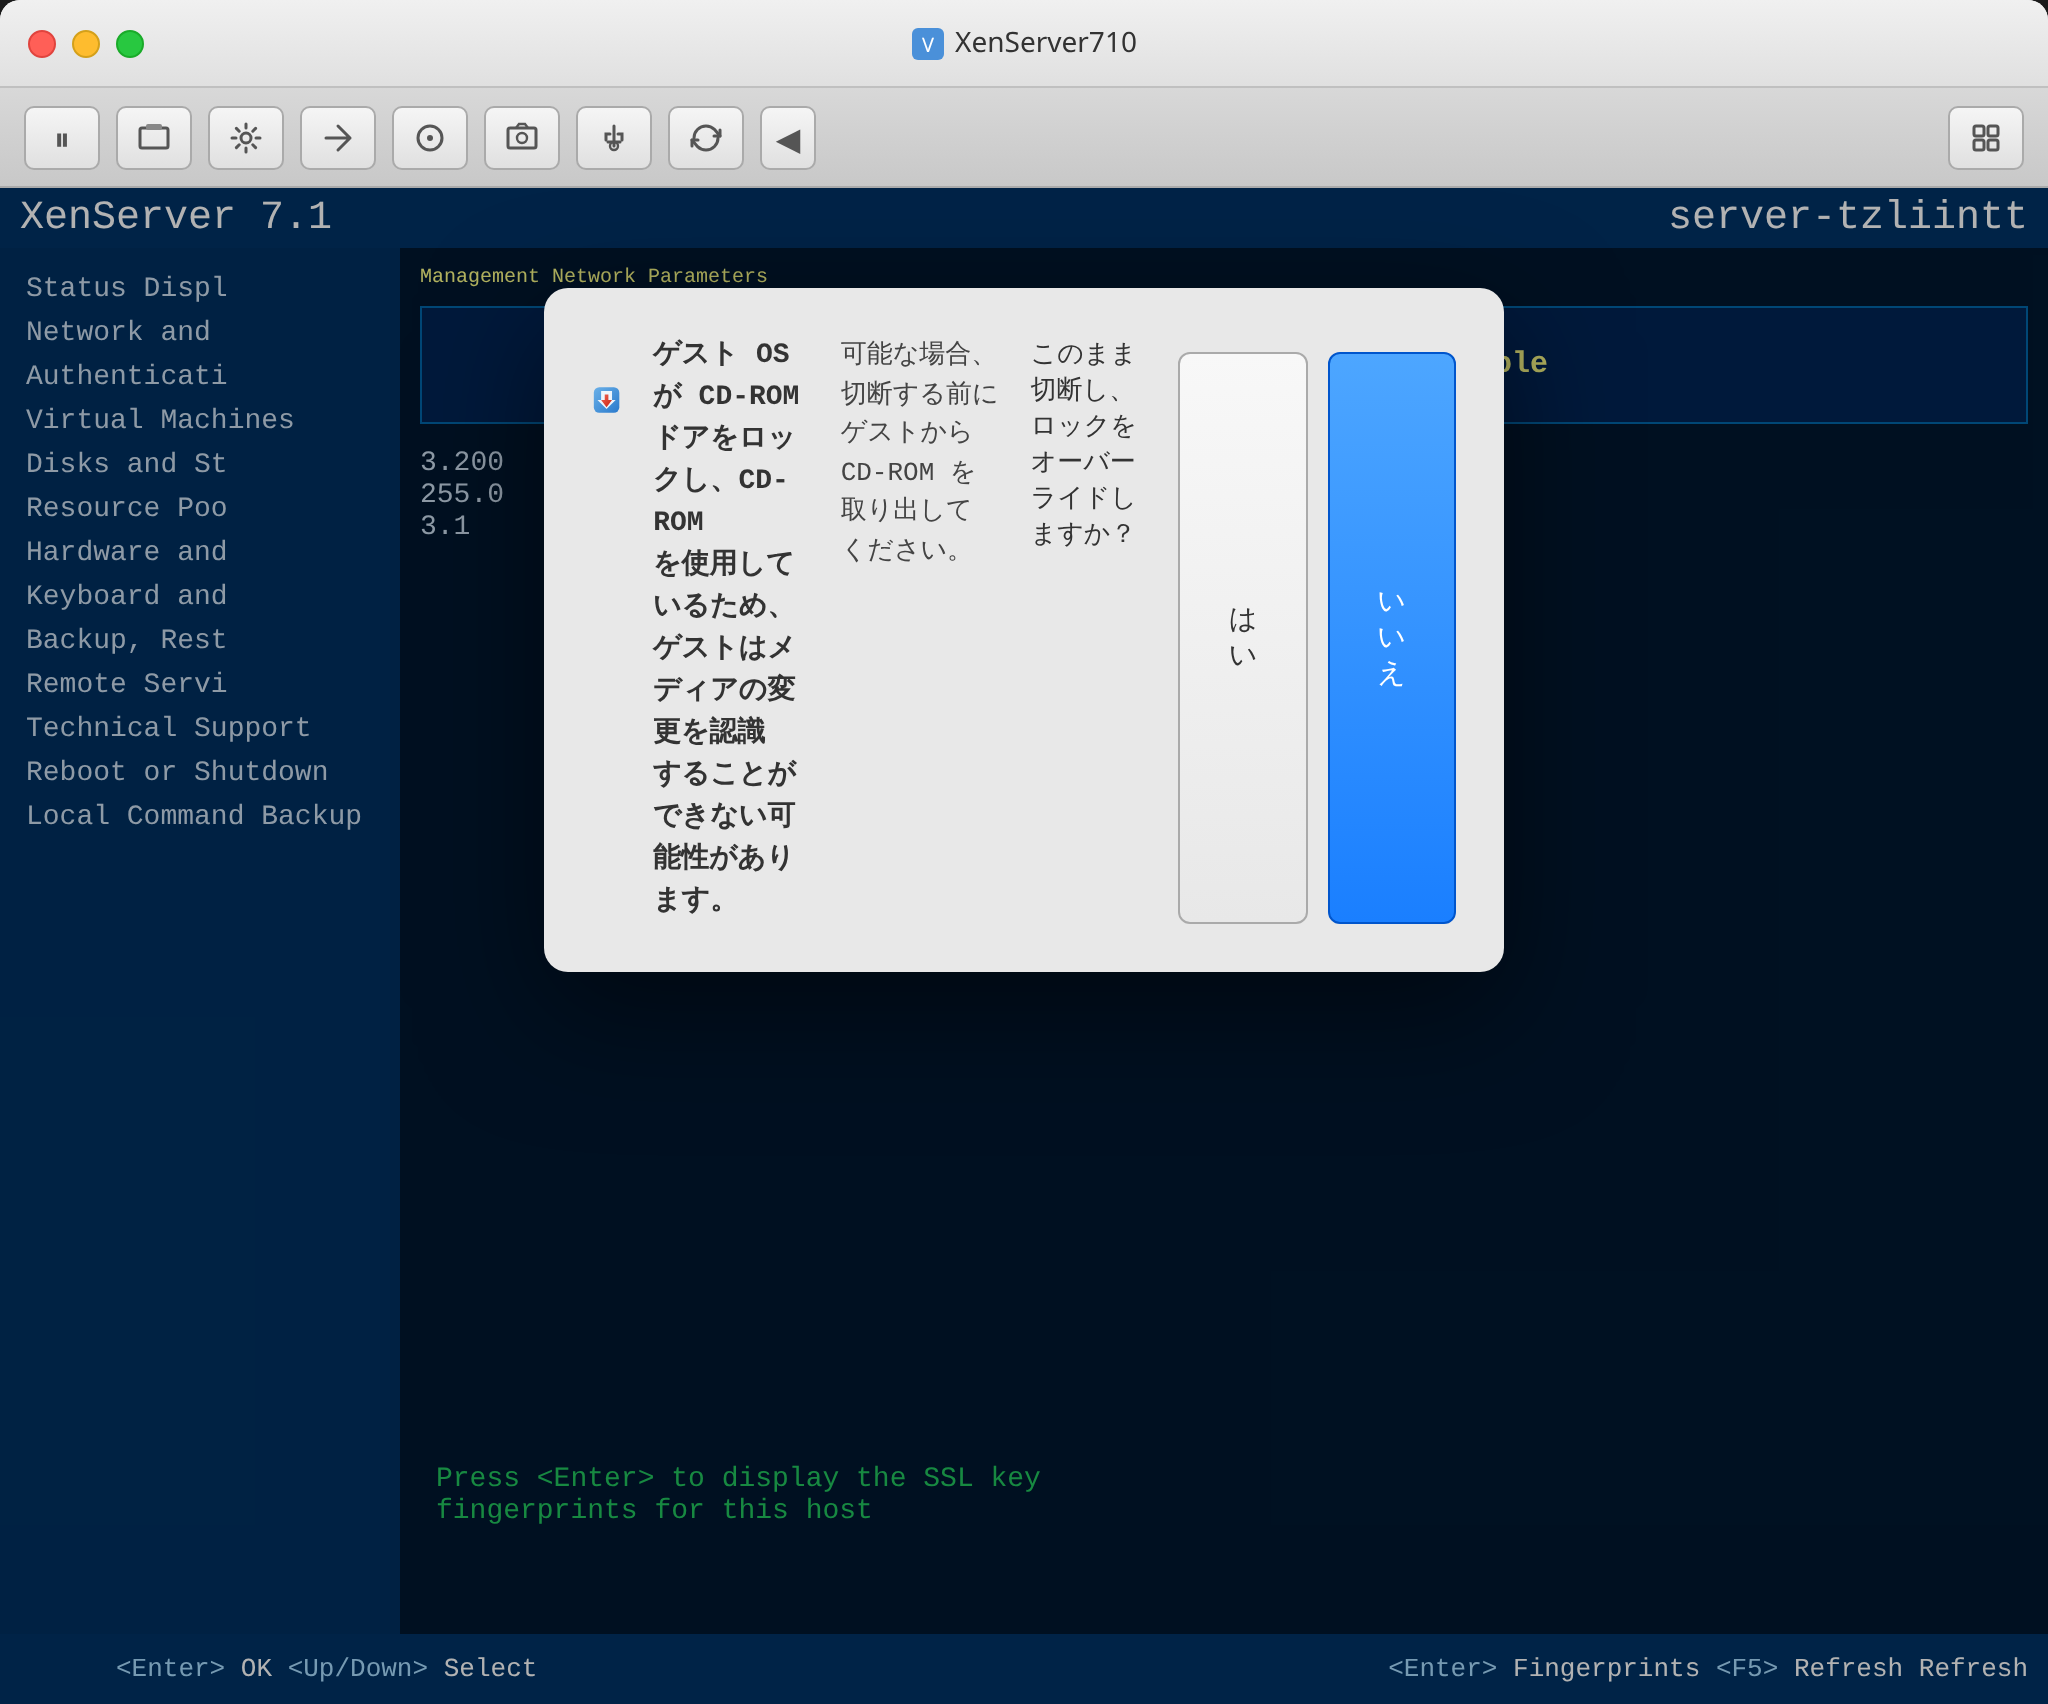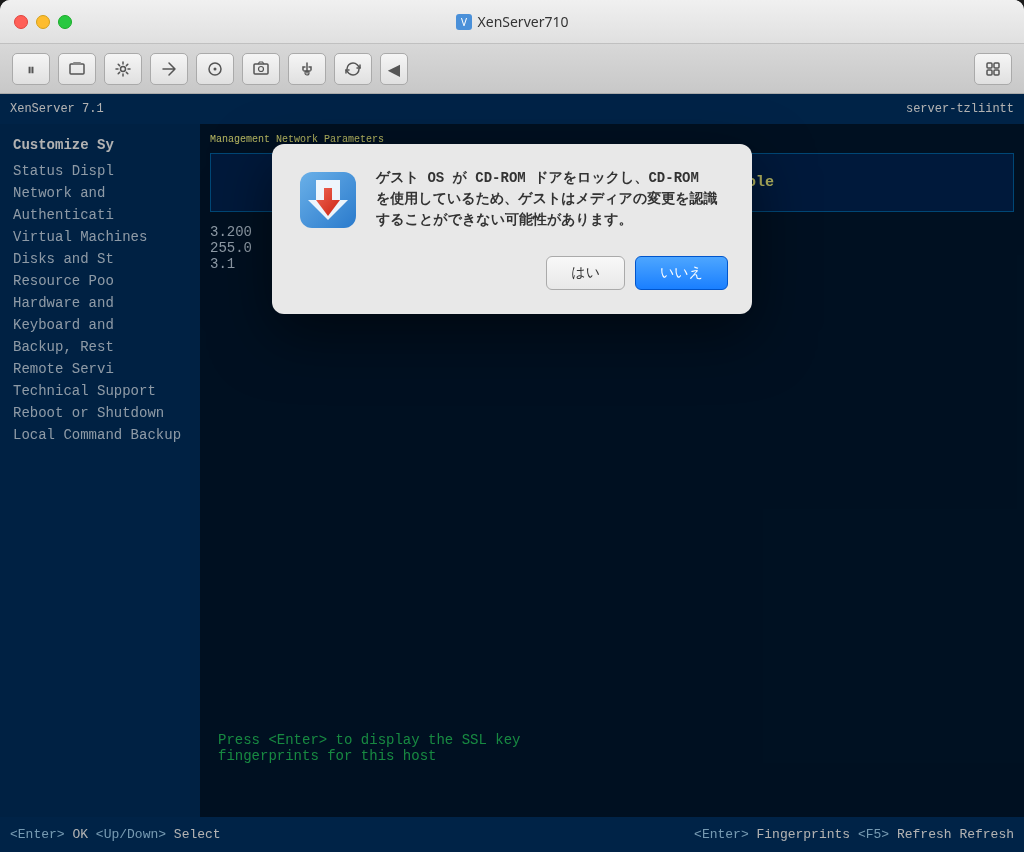--- a/index.html
+++ b/index.html
@@ -110,21 +110,21 @@
     }
 
     
     .xen-topbar {
       background: #003366;
       height: 30px;
       display: flex;
       align-items: center;
       padding: 0 10px;
       font-family: 'Courier New', monospace;
-      font-size: 12px;
+      font-size: 20px;
       color: #ffffff;
     }
 
     .xen-left-panel {
       position: absolute;
       top: 30px;
       left: 0;
       width: 200px;
       height: calc(100% - 60px);
       background: #003060;
@@ -204,20 +204,21 @@
       display: flex;
       align-items: center;
       padding: 0 10px;
       font-family: 'Courier New', monospace;
       font-size: 13px;
       color: #ffffff;
     }
 
     .status-left {
       flex: 1;
+      margin-left: 48px;
     }
 
     .status-right {
       flex: 1;
       text-align: right;
     }
 
     .key-label {
       color: #aaddff;
     }
@@ -236,21 +237,21 @@
       padding-top: 50px;
     }
 
     .dialog {
       background: #e8e8e8;
       border-radius: 12px;
       width: 480px;
       padding: 24px;
       box-shadow: 0 20px 60px rgba(0,0,0,0.5);
       display: flex;
-      flex-direction: column;
+      flex-direction: row;
       gap: 16px;
     }
 
     .dialog-header {
       display: flex;
       gap: 16px;
       align-items: flex-start;
     }
 
     .dialog-text-main {
@@ -393,21 +394,20 @@
 <div class="vm-screen">
   <div class="xen-bg">
 
     <div class="xen-topbar">
       <span>XenServer 7.1</span>
       <span style="flex:1"></span>
       <span>server-tzliintt</span>
     </div>
 
     <div class="xen-left-panel">
-      <div class="xen-menu-item header">Customize Sy</div>
       <div class="xen-menu-item">Status Displ</div>
       <div class="xen-menu-item">Network and</div>
       <div class="xen-menu-item">Authenticati</div>
       <div class="xen-menu-item">Virtual Machines</div>
       <div class="xen-menu-item">Disks and St</div>
       <div class="xen-menu-item">Resource Poo</div>
       <div class="xen-menu-item">Hardware and</div>
       <div class="xen-menu-item">Keyboard and</div>
       <div class="xen-menu-item">Backup, Rest</div>
       <div class="xen-menu-item">Remote Servi</div>
@@ -472,21 +472,23 @@
             <polygon points="20,20 36,20 36,32 44,32 32,48 20,32 28,32 28,20" fill="url(#redGrad)"></polygon>
           </svg>
 
           <div>
             <div class="dialog-text-main">
               <strong>ゲスト OS が CD-ROM ドアをロックし、CD-ROM<br>を使用しているため、ゲストはメディアの変更を認識<br>することができない可能性があります。</strong>
             </div>
           </div>
         </div>
 
-
+        <div class="dialog-text-secondary">可能な場合、切断する前にゲストから CD-ROM を取り出してください。</div>
+
+        <div class="dialog-question">このまま切断し、ロックをオーバーライドしますか？</div>
 
         <div class="dialog-buttons">
           <button class="dialog-btn secondary">はい</button>
           <button class="dialog-btn primary">いいえ</button>
         </div>
       </div>
     </div>
 
   </div>
 </div>

